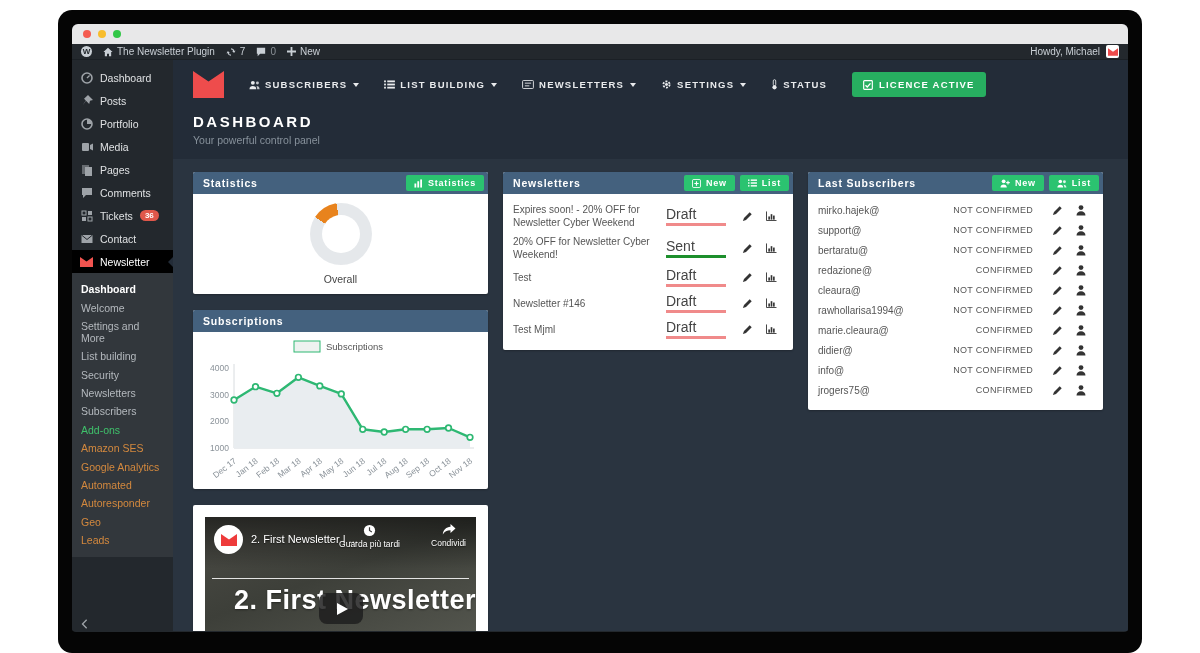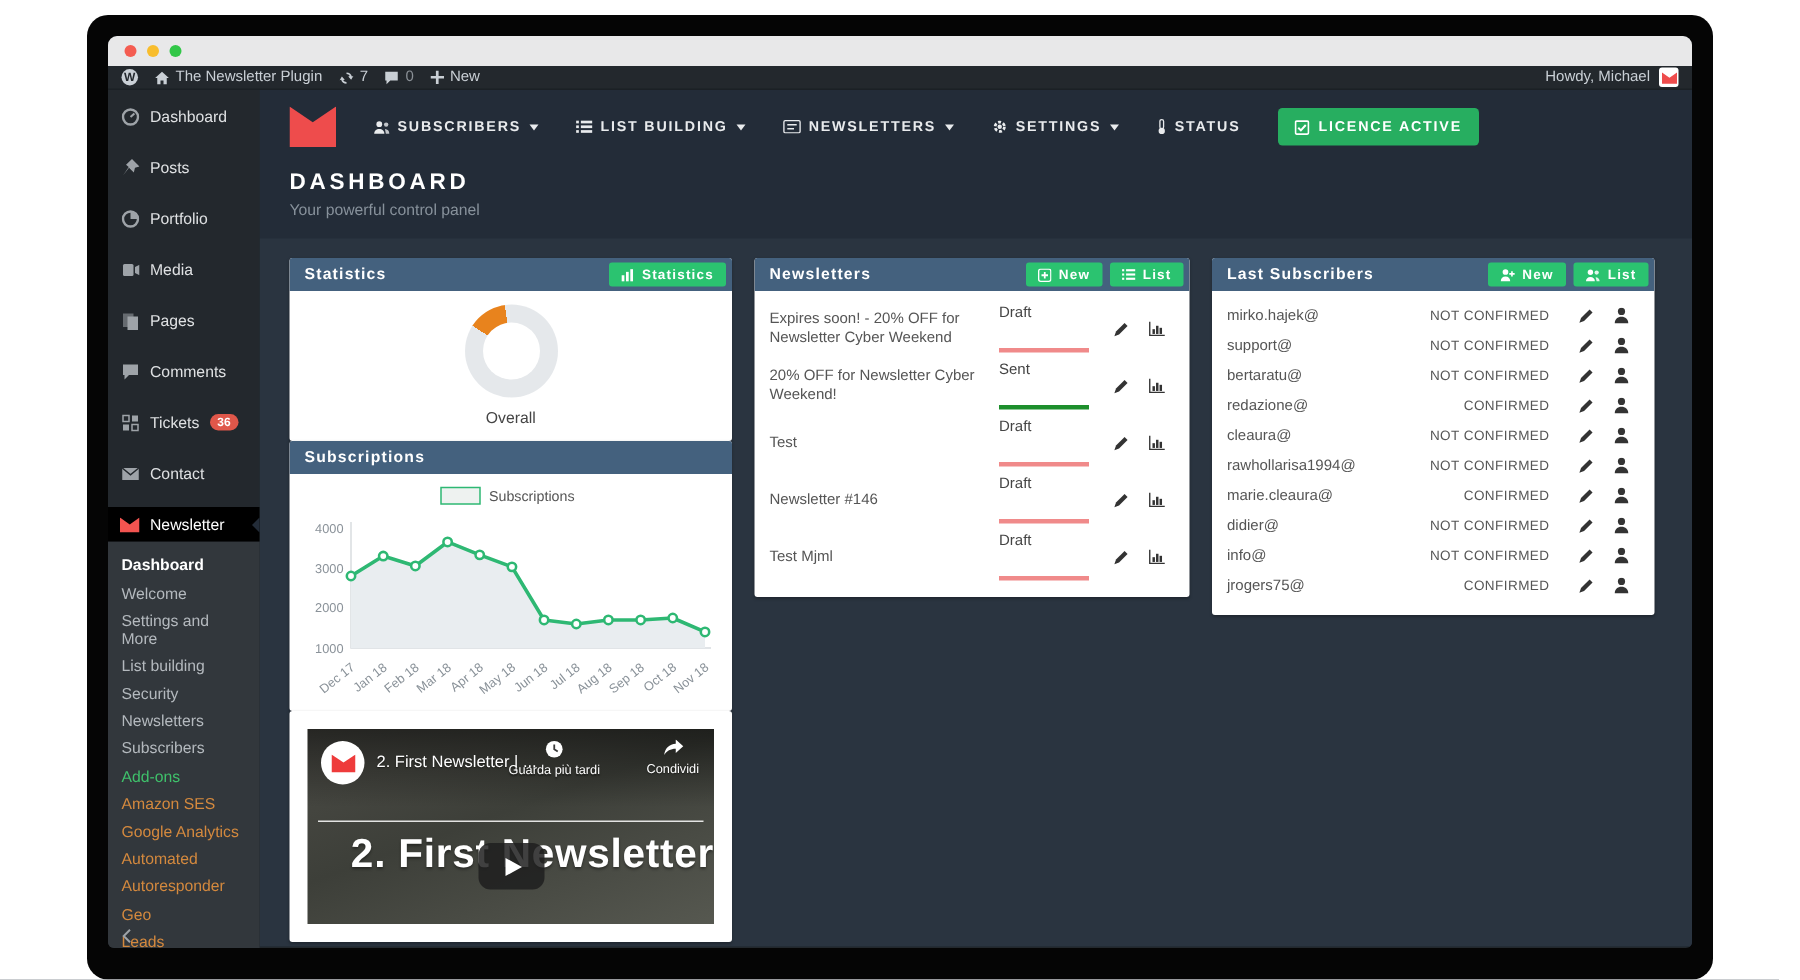--- a/index.html
+++ b/index.html
@@ -21,21 +21,21 @@
   .ab-item svg { display:block; }
   .wp-circle { width:11px; height:11px; border-radius:50%; background:#c9cfd5; color:#23282d; font-size:8px; font-weight:bold; display:flex; align-items:center; justify-content:center; line-height:1; }
   .dim { color:#8b9197; }
   .ab-right { margin-left:auto; display:flex; align-items:center; gap:6px; }
   .avatar { width:13px; height:13px; border-radius:2px; background:#fff; display:flex; align-items:center; justify-content:center; }
 
   .mainrow { display:flex; height:571px; }
 
   
   .sidebar { width:101px; background:#23282d; flex-shrink:0; font-size:10.5px; color:#dfe1e3; position:relative; }
-  .sb-item { display:flex; align-items:center; gap:7px; padding:5px 8px; cursor:pointer; position:relative;margin-top:11px; }
+  .sb-item { display:flex; align-items:center; gap:7px; padding:5px 8px; cursor:pointer; position:relative; }
   .sb-item:first-child { margin-top:6px; }
   .sb-ico { width:13px; height:13px; display:inline-flex; align-items:center; justify-content:center; color:#9ea3a8; flex-shrink:0; }
   .sb-item.active { background:#000000; color:#fff; }
   .sb-item.active::after { content:""; position:absolute; right:0; top:50%; margin-top:-5px; border:5px solid transparent; border-right-color:#232c38; }
   .badge { background:#e0574a; color:#fff; font-size:8px; font-weight:bold; border-radius:8px; padding:1px 5px; line-height:1.2; }
   .submenu { background:#32373c; padding:7px 0 8px; }
   .sm-item { padding:3.2px 8px 3.2px 9px; color:#b4b9be; font-size:10.5px; cursor:pointer; }
   .sm-item.current { color:#fff; font-weight:bold; }
   .sm-item.green { color:#3fc16b; }
   .sm-item.orange { color:#d4893e; }
@@ -50,38 +50,38 @@
   .chev { width:0; height:0; border-left:3.5px solid transparent; border-right:3.5px solid transparent; border-top:4px solid #e9ebed; margin-left:1px; }
   .licence-btn { background:#27ae60; color:#fff; font-size:9.5px; font-weight:bold; letter-spacing:1.2px; padding:7px 11px; border-radius:3px; display:flex; align-items:center; gap:6px; cursor:pointer; white-space:nowrap; }
 
   .page-head { padding:5px 20px 13px; flex-shrink:0; }
   .page-title { color:#fff; font-size:15px; font-weight:bold; letter-spacing:2.5px; }
   .page-sub { color:#87919b; font-size:10.5px; margin-top:4px; }
 
   .widgets { flex:1; background:#2a3440; padding:13px 20px; display:flex; gap:15px; align-items:flex-start; overflow:hidden; }
   .col1 { width:295px; flex-shrink:0; } .col2 { width:290px; flex-shrink:0; } .col3 { width:295px; flex-shrink:0; }
 
-  .panel { background:#fff; border-radius:2px; overflow:hidden; box-shadow:0 1px 2px rgba(0,0,0,.25); }
+  .panel { background:#fff; border-radius:2px; margin-bottom:16px; overflow:hidden; box-shadow:0 1px 2px rgba(0,0,0,.25); }
   .panel-head { background:#44617e; height:22px; display:flex; align-items:center; padding:0 4px 0 10px; gap:5px; }
   .panel-title { color:#fff; font-size:10.5px; font-weight:bold; letter-spacing:0.8px; flex:1; }
   .p-btn { background:#2bc370; color:#fff; font-size:9px; font-weight:bold; letter-spacing:0.8px; height:16px; padding:0 8px; border-radius:2px; display:flex; align-items:center; gap:5px; cursor:pointer; }
   .p-btn svg { display:block; }
 
   
   .stats-body { height:100px; display:flex; justify-content:space-around; align-items:flex-start; padding-top:9px; }
   .donut-wrap { text-align:center; }
   .donut { width:62px; height:62px; border-radius:50%; margin:0 auto; position:relative; background:#e5e8eb; }
   .donut::after { content:""; position:absolute; inset:12px; background:#fff; border-radius:50%; }
   .donut-label { font-size:10.5px; color:#454545; margin-top:8px; }
 
   
   .nl-body { padding:6px 10px 8px; }
   .nl-row { display:flex; align-items:center; padding:3px 0; }
   .nl-title { flex:1; font-size:10px; color:#555; line-height:1.3; padding-right:6px; }
-  .nl-status { width:60px; flex-shrink:0; font-size:10px; color:#444; border-bottom:3px solid #ccc; padding-bottom:18px; margin-right:9px; }
+  .nl-status { width:60px; flex-shrink:0; font-size:14px; color:#444; border-bottom:3px solid #ccc; padding-bottom:1px; margin-right:9px; }
   .nl-row.draft .nl-status { border-color:#f08a8a; }
   .nl-row.sent .nl-status { border-color:#1d8f2c; }
   .row-ico { width:24px; flex-shrink:0; color:#333; text-align:center; display:flex; justify-content:center; cursor:pointer; }
 
   
   .sub-body { padding:6px 10px 10px; }
   .sub-row { display:flex; align-items:center; height:20px; }
   .sub-email { flex:1; font-size:10px; color:#555; }
   .sub-status { font-size:9px; color:#555; letter-spacing:0.3px; margin-right:12px; white-space:nowrap; }
 

